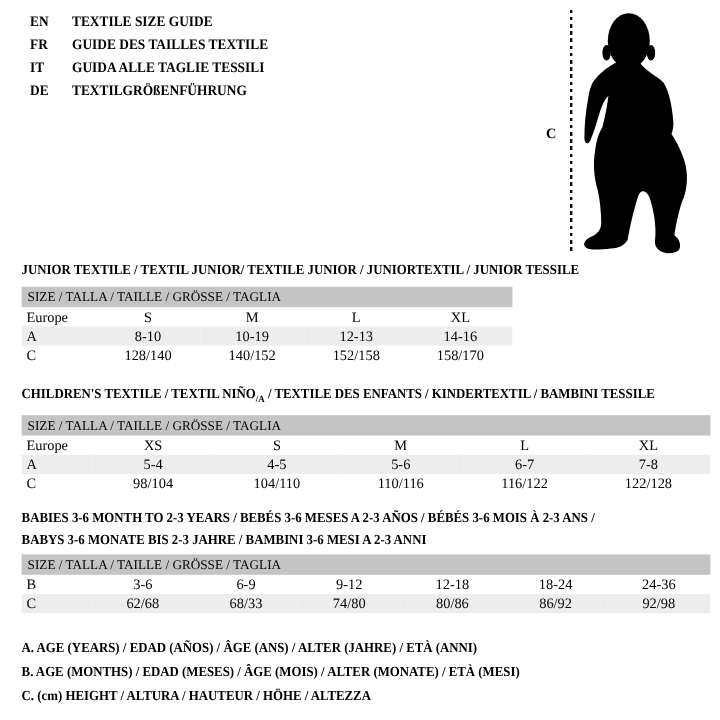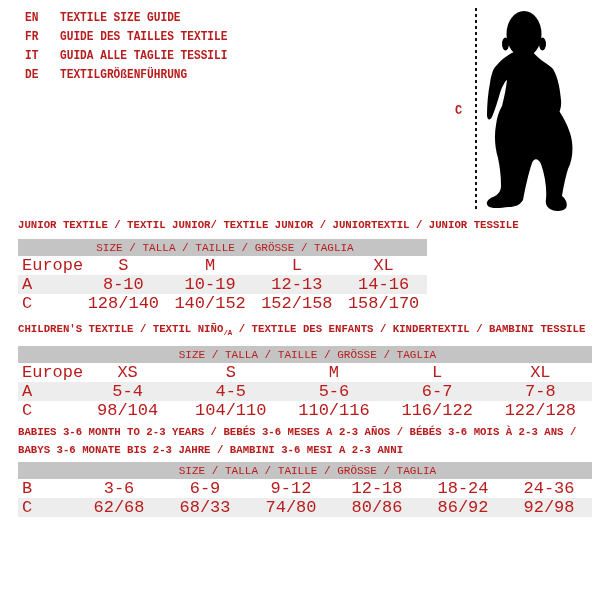--- a/index.html
+++ b/index.html
@@ -1,22 +1,22 @@
 <!DOCTYPE html>
 <html><head>
 <meta charset="utf-8">
 <style>
   html, body { margin: 0; padding: 0; background: #ffffff; }
   #page {
     position: relative;
     width: 600px;
     height: 600px;
     background: #ffffff;
-    font-family: Liberation Mono, monospace;
-    color: #b91c1c;
+    font-family: Liberation Serif, serif;
+    color: #000000;
     overflow: hidden;
   }
 
   
   .lang-list { position: absolute; left: 25px; top: 9px; }
   .lang-row { display: flex; height: 19px; line-height: 19px; }
   .lang-code {
     width: 35px; font-weight: bold; font-size: 12px;
     transform: scaleX(0.93); transform-origin: left;
   }
@@ -43,24 +43,24 @@
     transform: scaleX(0.93); transform-origin: left;
     line-height: 18px;
   }
   .sub { font-size: 8px; vertical-align: sub; }
 
   
   .tbl-wrap { position: absolute; left: 18px; }
   table { border-collapse: collapse; table-layout: fixed; width: 100%; }
   th.size-bar {
     background: #c4c4c4; height: 17px;
-    font-weight: normal; font-size: 11px; text-align: center;
+    font-weight: normal; font-size: 11px; text-align: left;
     padding: 0 0 0 5px; white-space: nowrap;
   }
-  td { height: 16px; font-size: 17px; text-align: center; padding: 0; white-space: nowrap; }
+  td { height: 16px; font-size: 12px; text-align: center; padding: 0; white-space: nowrap; }
   td.rowlabel { text-align: left; padding-left: 4px; }
   tbody tr:nth-child(2) { background: #ededed; }
 
   
   .notes { position: absolute; left: 18px; top: 530px; }
   .note-line {
     height: 20px; line-height: 20px; font-weight: bold; font-size: 11.5px;
     white-space: nowrap; transform: scaleX(0.93); transform-origin: left;
   }
 </style>
@@ -251,14 +251,19 @@
           <td>68/33</td>
           <td>74/80</td>
           <td>80/86</td>
           <td>86/92</td>
           <td>92/98</td>
         </tr>
       </tbody>
     </table>
   </div>
 
+  <div class="notes">
+    <div class="note-line">A. AGE (YEARS) / EDAD (AÑOS) / ÂGE (ANS) / ALTER (JAHRE) / ETÀ (ANNI)</div>
+    <div class="note-line">B. AGE (MONTHS) / EDAD (MESES) / ÂGE (MOIS) / ALTER (MONATE) / ETÀ (MESI)</div>
+    <div class="note-line">C. (cm) HEIGHT / ALTURA / HAUTEUR / HÖHE / ALTEZZA</div>
+  </div>
 
 </div>
 
 </body></html>

